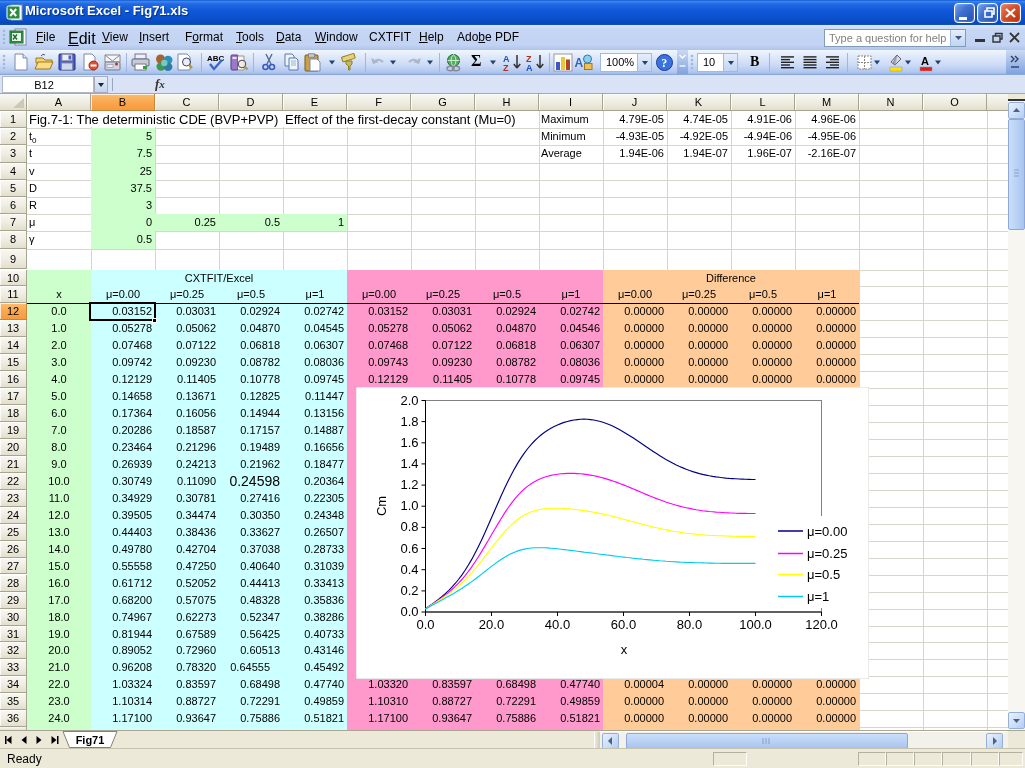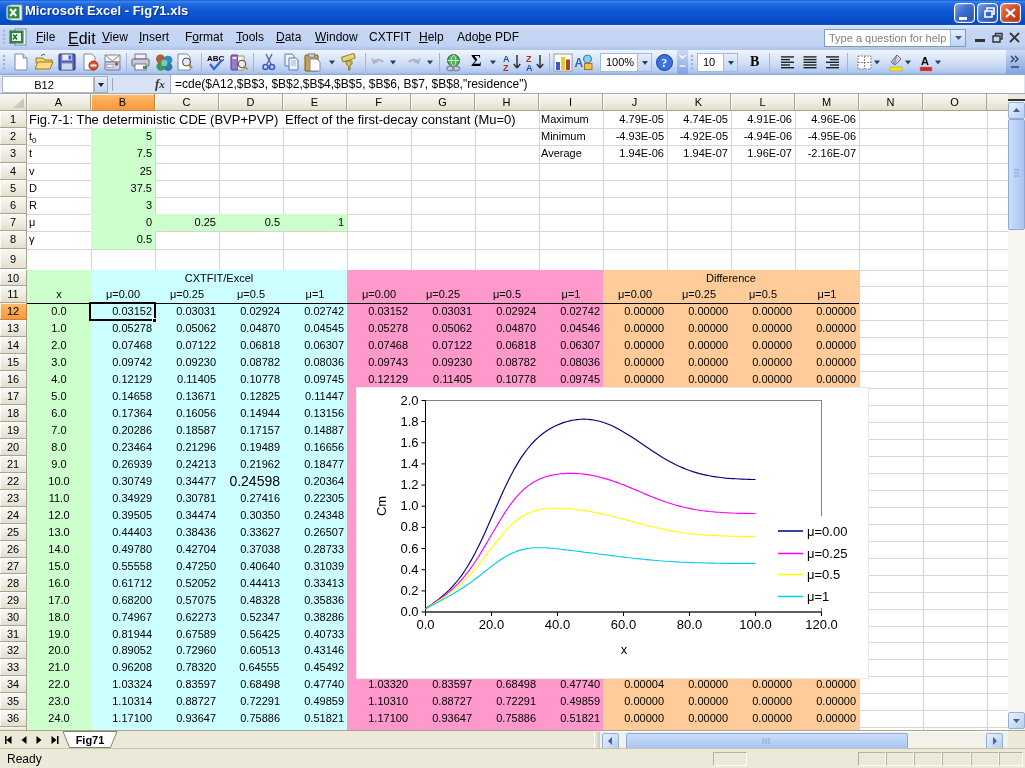--- a/index.html
+++ b/index.html
@@ -277,21 +277,20 @@
         <path d="M5 17 h8" stroke="#24416e" stroke-width="1.4"></path>
       </svg></div>
 </div>
 <div class="abs" style="left:0;top:75px;width:1025px;height:19px;background:#d9e3f5;border-bottom:1px solid #a0a8b8;">
 <div class="abs" style="left:2px;top:1px;width:92px;height:17px;background:#fff;border:1px solid #b0b8c8;font-size:11px;text-align:center;line-height:16px;padding-right:8px;">B12</div>
 <div class="abs" style="left:94px;top:1px;width:14px;height:17px;background:linear-gradient(180deg,#e6eefb,#c0d4f2);border:1px solid #aab;"><svg width="12" height="15" viewBox="0 0 12 15">
         <path d="M3 6 L6 10 L9 6 z" fill="#222"></path>
       </svg></div>
 <div class="abs" style="left:112px;top:3px;width:2px;height:13px;border-left:1px solid #98a8c0;"></div>
 <div style="position:absolute;left:155px;top:1px;width:16px;height:28px;font-family:'Liberation Serif',serif;font-style:italic;font-weight:bold;font-size:13px;color:#333;">f<span style="font-size:11px">x</span></div>
-<div class="abs" style="left:170px;top:0;width:854px;height:18px;background:#fff;border-left:1px solid #a8b0c0;font-size:12px;line-height:18px;padding-left:4px;white-space:pre;">=cde($A12,$B$3, $B$2,$B$4,$B$5, $B$6, B$7, $B$8,"residence")</div>
 </div>
 <div class="abs" style="left:0;top:94px;width:1008px;height:654px;background:#fff;overflow:hidden;">
 <div style="position:absolute;left:27px;top:34.2px;width:981px;height:1px;background:#d8d5cc;"></div>
     <div style="position:absolute;left:27px;top:51.4px;width:981px;height:1px;background:#d8d5cc;"></div>
     <div style="position:absolute;left:27px;top:68.6px;width:981px;height:1px;background:#d8d5cc;"></div>
     <div style="position:absolute;left:27px;top:85.8px;width:981px;height:1px;background:#d8d5cc;"></div>
     <div style="position:absolute;left:27px;top:103.0px;width:981px;height:1px;background:#d8d5cc;"></div>
     <div style="position:absolute;left:27px;top:120.2px;width:981px;height:1px;background:#d8d5cc;"></div>
     <div style="position:absolute;left:27px;top:137.4px;width:981px;height:1px;background:#d8d5cc;"></div>
     <div style="position:absolute;left:27px;top:154.6px;width:981px;height:1px;background:#d8d5cc;"></div>
@@ -480,21 +479,21 @@
 <div style="position:absolute;left:155px;top:345.0px;width:64px;height:16.9px;line-height:16.9px;font-size:11px;text-align:right;padding-right:3px;white-space:nowrap;color:#000;overflow:visible;">0.21296</div>
 <div style="position:absolute;left:219px;top:345.0px;width:64px;height:16.9px;line-height:16.9px;font-size:11px;text-align:right;padding-right:3px;white-space:nowrap;color:#000;overflow:visible;">0.19489</div>
 <div style="position:absolute;left:283px;top:345.0px;width:64px;height:16.9px;line-height:16.9px;font-size:11px;text-align:right;padding-right:3px;white-space:nowrap;color:#000;overflow:visible;">0.16656</div>
 <div style="position:absolute;left:27px;top:361.9px;width:64px;height:16.9px;line-height:16.9px;font-size:11px;text-align:center;white-space:nowrap;color:#000;overflow:visible;">9.0</div>
 <div style="position:absolute;left:91px;top:361.9px;width:64px;height:16.9px;line-height:16.9px;font-size:11px;text-align:right;padding-right:3px;white-space:nowrap;color:#000;overflow:visible;">0.26939</div>
 <div style="position:absolute;left:155px;top:361.9px;width:64px;height:16.9px;line-height:16.9px;font-size:11px;text-align:right;padding-right:3px;white-space:nowrap;color:#000;overflow:visible;">0.24213</div>
 <div style="position:absolute;left:219px;top:361.9px;width:64px;height:16.9px;line-height:16.9px;font-size:11px;text-align:right;padding-right:3px;white-space:nowrap;color:#000;overflow:visible;">0.21962</div>
 <div style="position:absolute;left:283px;top:361.9px;width:64px;height:16.9px;line-height:16.9px;font-size:11px;text-align:right;padding-right:3px;white-space:nowrap;color:#000;overflow:visible;">0.18477</div>
 <div style="position:absolute;left:27px;top:378.9px;width:64px;height:17.0px;line-height:17.0px;font-size:11px;text-align:center;white-space:nowrap;color:#000;overflow:visible;">10.0</div>
 <div style="position:absolute;left:91px;top:378.9px;width:64px;height:17.0px;line-height:17.0px;font-size:11px;text-align:right;padding-right:3px;white-space:nowrap;color:#000;overflow:visible;">0.30749</div>
-<div style="position:absolute;left:155px;top:378.9px;width:64px;height:17.0px;line-height:17.0px;font-size:11px;text-align:right;padding-right:3px;white-space:nowrap;color:#000;overflow:visible;">0.34477</div>
+<div style="position:absolute;left:155px;top:378.9px;width:64px;height:17.0px;line-height:17.0px;font-size:11px;text-align:right;padding-right:3px;white-space:nowrap;color:#000;overflow:visible;">0.11090</div>
 <div style="position:absolute;left:219px;top:378.9px;width:64px;height:17.0px;line-height:17.0px;font-size:14px;text-align:right;padding-right:3px;white-space:nowrap;color:#000;overflow:visible;">0.24598</div>
 <div style="position:absolute;left:283px;top:378.9px;width:64px;height:17.0px;line-height:17.0px;font-size:11px;text-align:right;padding-right:3px;white-space:nowrap;color:#000;overflow:visible;">0.20364</div>
 <div style="position:absolute;left:27px;top:395.9px;width:64px;height:16.9px;line-height:16.9px;font-size:11px;text-align:center;white-space:nowrap;color:#000;overflow:visible;">11.0</div>
 <div style="position:absolute;left:91px;top:395.9px;width:64px;height:16.9px;line-height:16.9px;font-size:11px;text-align:right;padding-right:3px;white-space:nowrap;color:#000;overflow:visible;">0.34929</div>
 <div style="position:absolute;left:155px;top:395.9px;width:64px;height:16.9px;line-height:16.9px;font-size:11px;text-align:right;padding-right:3px;white-space:nowrap;color:#000;overflow:visible;">0.30781</div>
 <div style="position:absolute;left:219px;top:395.9px;width:64px;height:16.9px;line-height:16.9px;font-size:11px;text-align:right;padding-right:3px;white-space:nowrap;color:#000;overflow:visible;">0.27416</div>
 <div style="position:absolute;left:283px;top:395.9px;width:64px;height:16.9px;line-height:16.9px;font-size:11px;text-align:right;padding-right:3px;white-space:nowrap;color:#000;overflow:visible;">0.22305</div>
 <div style="position:absolute;left:27px;top:412.8px;width:64px;height:17.0px;line-height:17.0px;font-size:11px;text-align:center;white-space:nowrap;color:#000;overflow:visible;">12.0</div>
 <div style="position:absolute;left:91px;top:412.8px;width:64px;height:17.0px;line-height:17.0px;font-size:11px;text-align:right;padding-right:3px;white-space:nowrap;color:#000;overflow:visible;">0.39505</div>
 <div style="position:absolute;left:155px;top:412.8px;width:64px;height:17.0px;line-height:17.0px;font-size:11px;text-align:right;padding-right:3px;white-space:nowrap;color:#000;overflow:visible;">0.34474</div>
@@ -536,21 +535,21 @@
 <div style="position:absolute;left:219px;top:531.5px;width:64px;height:16.9px;line-height:16.9px;font-size:11px;text-align:right;padding-right:3px;white-space:nowrap;color:#000;overflow:visible;">0.56425</div>
 <div style="position:absolute;left:283px;top:531.5px;width:64px;height:16.9px;line-height:16.9px;font-size:11px;text-align:right;padding-right:3px;white-space:nowrap;color:#000;overflow:visible;">0.40733</div>
 <div style="position:absolute;left:27px;top:548.4px;width:64px;height:16.9px;line-height:16.9px;font-size:11px;text-align:center;white-space:nowrap;color:#000;overflow:visible;">20.0</div>
 <div style="position:absolute;left:91px;top:548.4px;width:64px;height:16.9px;line-height:16.9px;font-size:11px;text-align:right;padding-right:3px;white-space:nowrap;color:#000;overflow:visible;">0.89052</div>
 <div style="position:absolute;left:155px;top:548.4px;width:64px;height:16.9px;line-height:16.9px;font-size:11px;text-align:right;padding-right:3px;white-space:nowrap;color:#000;overflow:visible;">0.72960</div>
 <div style="position:absolute;left:219px;top:548.4px;width:64px;height:16.9px;line-height:16.9px;font-size:11px;text-align:right;padding-right:3px;white-space:nowrap;color:#000;overflow:visible;">0.60513</div>
 <div style="position:absolute;left:283px;top:548.4px;width:64px;height:16.9px;line-height:16.9px;font-size:11px;text-align:right;padding-right:3px;white-space:nowrap;color:#000;overflow:visible;">0.43146</div>
 <div style="position:absolute;left:27px;top:565.3px;width:64px;height:17.0px;line-height:17.0px;font-size:11px;text-align:center;white-space:nowrap;color:#000;overflow:visible;">21.0</div>
 <div style="position:absolute;left:91px;top:565.3px;width:64px;height:17.0px;line-height:17.0px;font-size:11px;text-align:right;padding-right:3px;white-space:nowrap;color:#000;overflow:visible;">0.96208</div>
 <div style="position:absolute;left:155px;top:565.3px;width:64px;height:17.0px;line-height:17.0px;font-size:11px;text-align:right;padding-right:3px;white-space:nowrap;color:#000;overflow:visible;">0.78320</div>
-<div style="position:absolute;left:218px;top:565.3px;width:64px;height:17.0px;line-height:17.0px;font-size:11px;text-align:right;padding-right:3px;white-space:nowrap;color:#000;overflow:visible;">0.64555</div>
+<div style="position:absolute;left:209px;top:565.3px;width:64px;height:17.0px;line-height:17.0px;font-size:11px;text-align:right;padding-right:3px;white-space:nowrap;color:#000;overflow:visible;">0.64555</div>
 <div style="position:absolute;left:283px;top:565.3px;width:64px;height:17.0px;line-height:17.0px;font-size:11px;text-align:right;padding-right:3px;white-space:nowrap;color:#000;overflow:visible;">0.45492</div>
 <div style="position:absolute;left:27px;top:582.3px;width:64px;height:17.0px;line-height:17.0px;font-size:11px;text-align:center;white-space:nowrap;color:#000;overflow:visible;">22.0</div>
 <div style="position:absolute;left:91px;top:582.3px;width:64px;height:17.0px;line-height:17.0px;font-size:11px;text-align:right;padding-right:3px;white-space:nowrap;color:#000;overflow:visible;">1.03324</div>
 <div style="position:absolute;left:155px;top:582.3px;width:64px;height:17.0px;line-height:17.0px;font-size:11px;text-align:right;padding-right:3px;white-space:nowrap;color:#000;overflow:visible;">0.83597</div>
 <div style="position:absolute;left:219px;top:582.3px;width:64px;height:17.0px;line-height:17.0px;font-size:11px;text-align:right;padding-right:3px;white-space:nowrap;color:#000;overflow:visible;">0.68498</div>
 <div style="position:absolute;left:283px;top:582.3px;width:64px;height:17.0px;line-height:17.0px;font-size:11px;text-align:right;padding-right:3px;white-space:nowrap;color:#000;overflow:visible;">0.47740</div>
 <div style="position:absolute;left:347px;top:582.3px;width:64px;height:17.0px;line-height:17.0px;font-size:11px;text-align:right;padding-right:3px;white-space:nowrap;color:#000;overflow:visible;">1.03320</div>
 <div style="position:absolute;left:411px;top:582.3px;width:64px;height:17.0px;line-height:17.0px;font-size:11px;text-align:right;padding-right:3px;white-space:nowrap;color:#000;overflow:visible;">0.83597</div>
 <div style="position:absolute;left:475px;top:582.3px;width:64px;height:17.0px;line-height:17.0px;font-size:11px;text-align:right;padding-right:3px;white-space:nowrap;color:#000;overflow:visible;">0.68498</div>
 <div style="position:absolute;left:539px;top:582.3px;width:64px;height:17.0px;line-height:17.0px;font-size:11px;text-align:right;padding-right:3px;white-space:nowrap;color:#000;overflow:visible;">0.47740</div>

